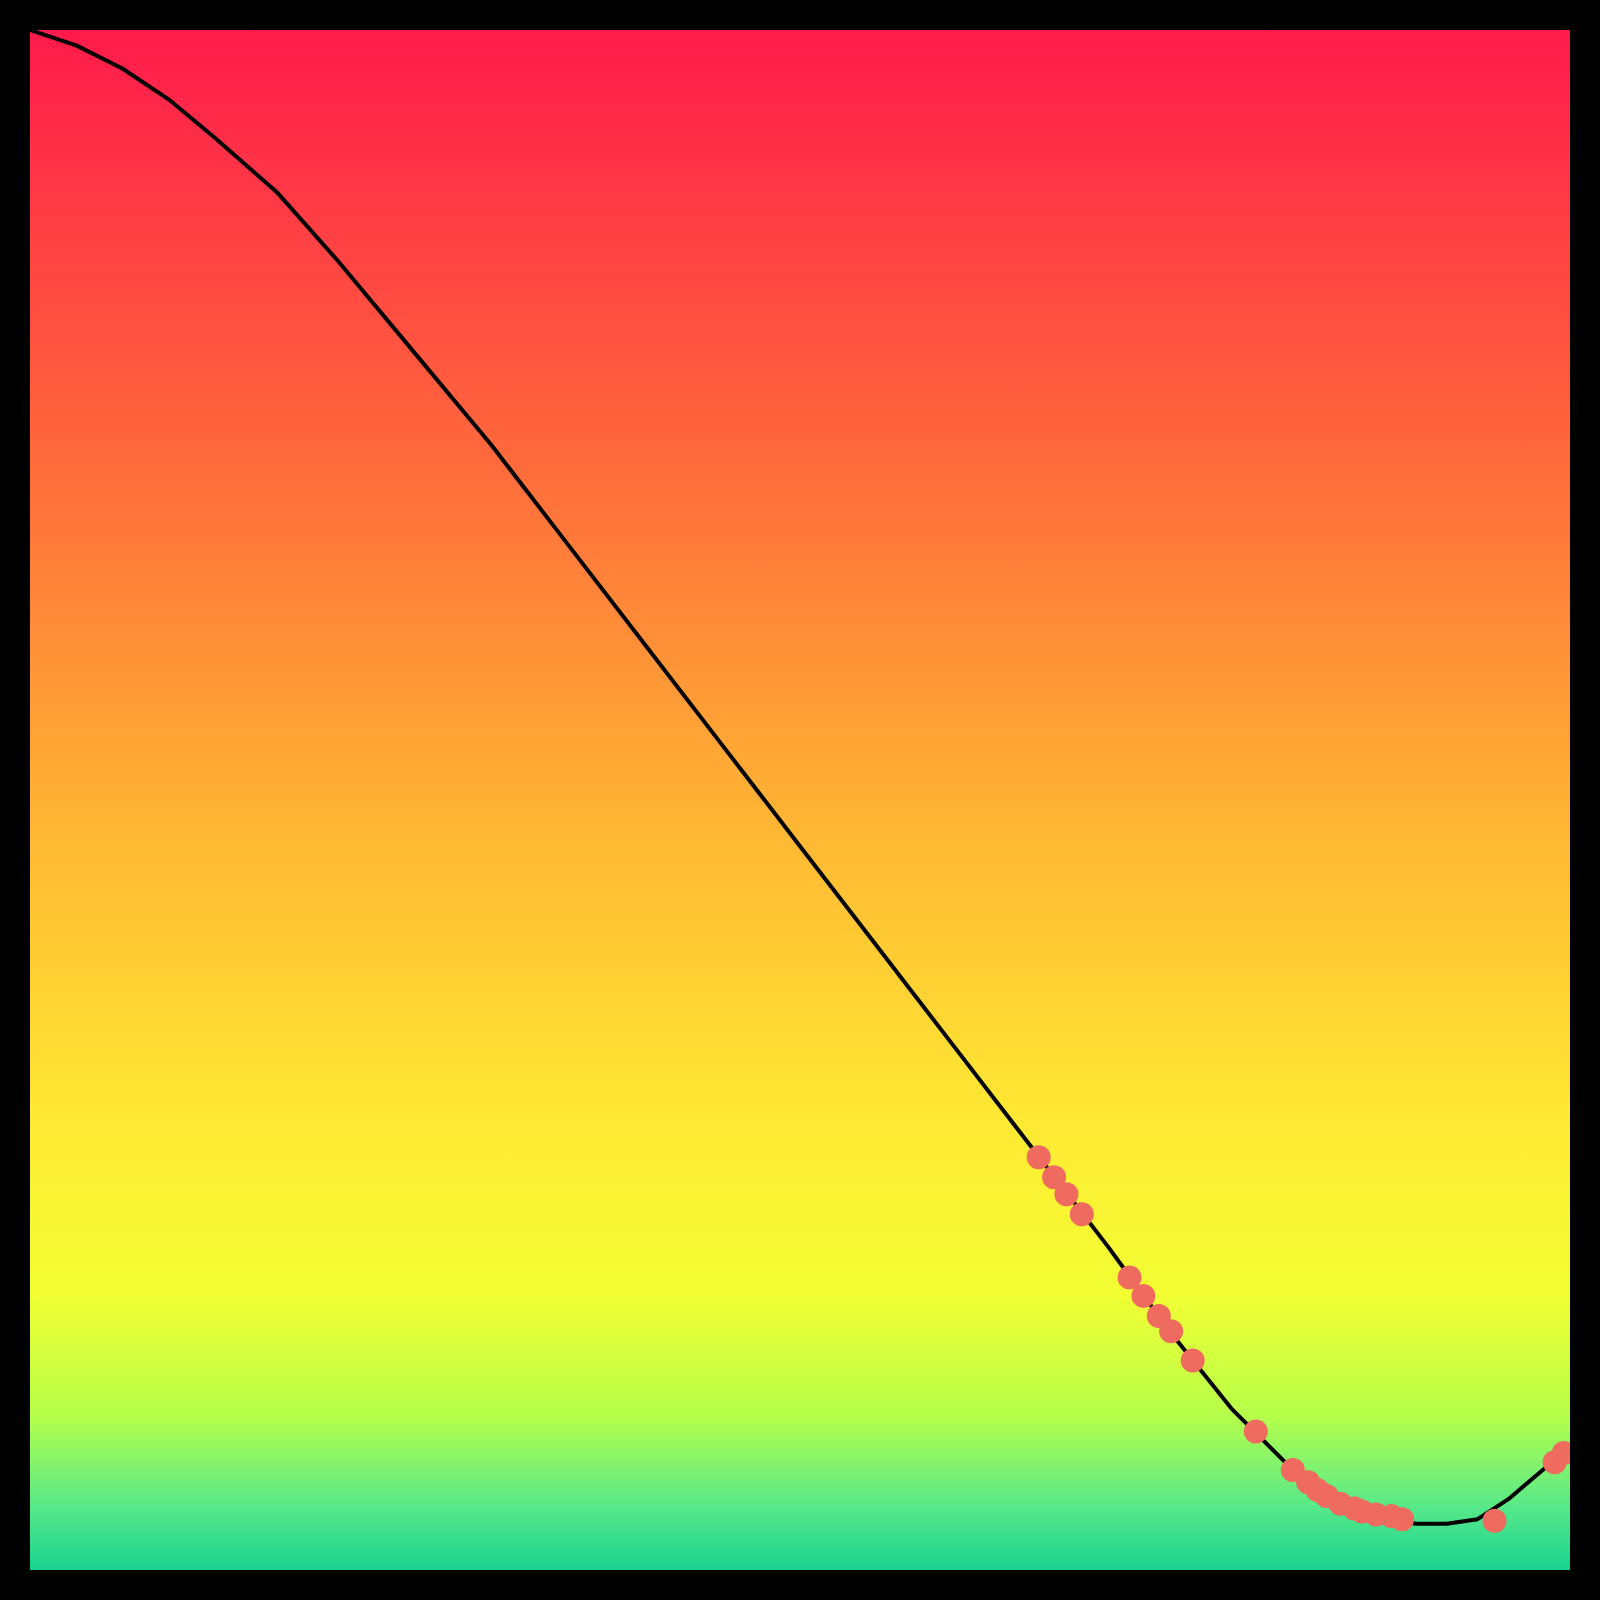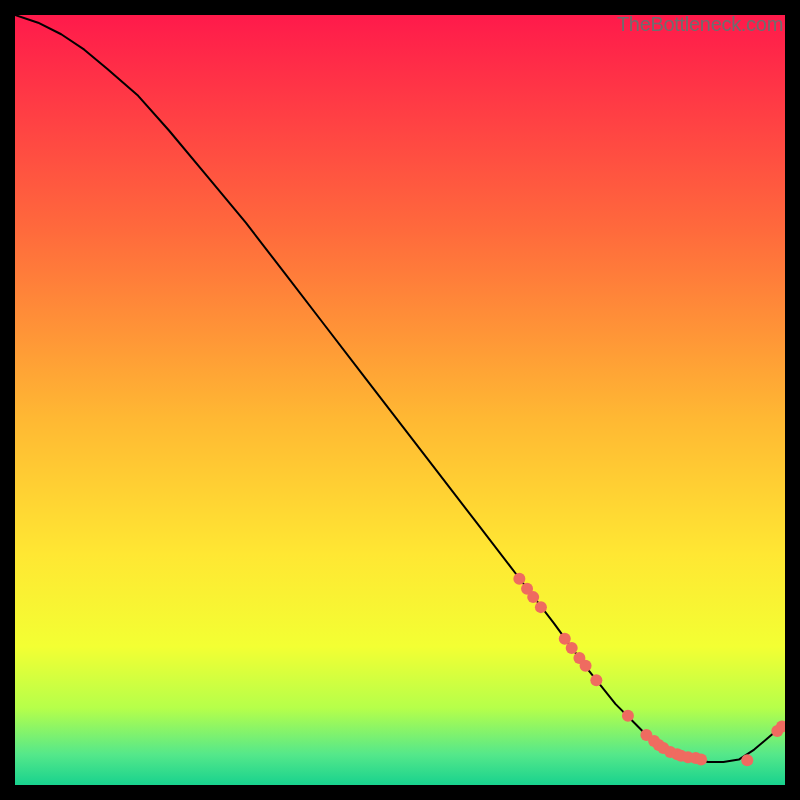--- a/index.html
+++ b/index.html
@@ -79,14 +79,13 @@
         <circle cx="666.05" cy="740.74" r="6" fill="#ef6b60"></circle>
         <circle cx="672.98" cy="742.28" r="6" fill="#ef6b60"></circle>
         <circle cx="680.68" cy="743.05" r="6" fill="#ef6b60"></circle>
         <circle cx="686.07" cy="744.59" r="6" fill="#ef6b60"></circle>
         <circle cx="732.27" cy="745.36" r="6" fill="#ef6b60"></circle>
         <circle cx="762.30" cy="716.10" r="6" fill="#ef6b60"></circle>
         <circle cx="766.92" cy="711.48" r="6" fill="#ef6b60"></circle>
       </g>
   </svg>
 
-  <div class="watermark">TheBottleneck.com</div>
 </div>
 
 </body></html>

